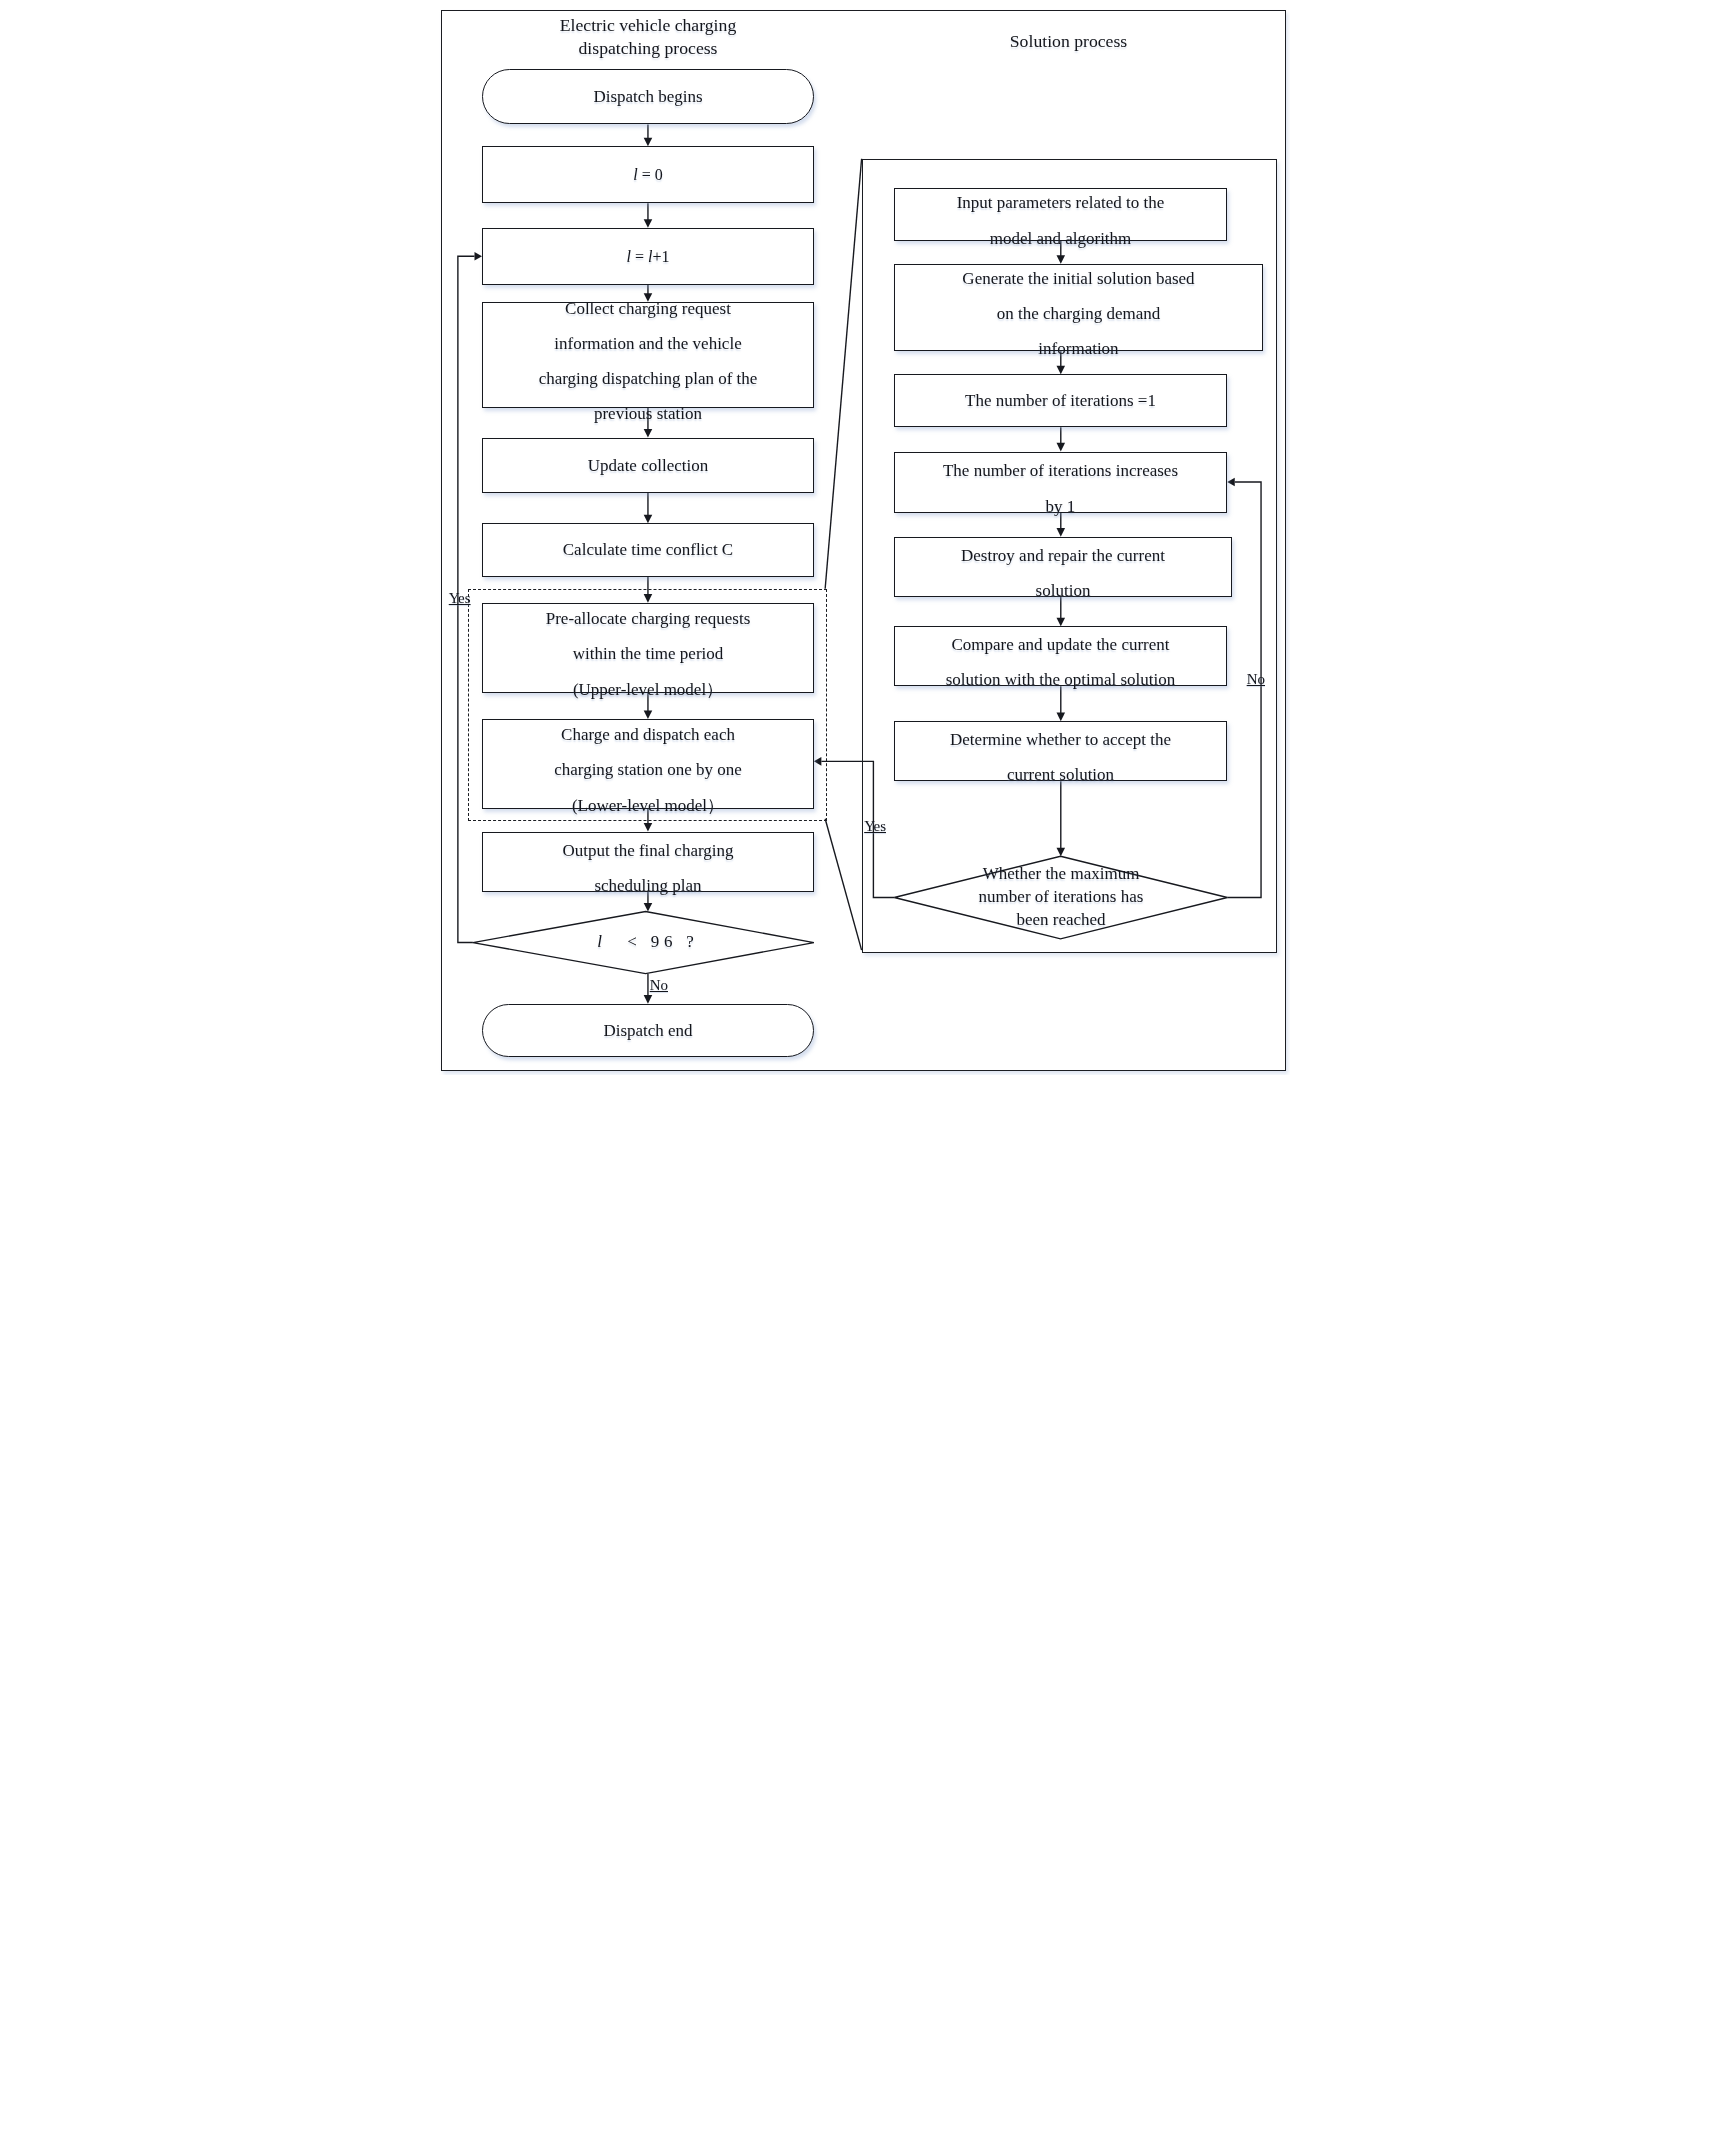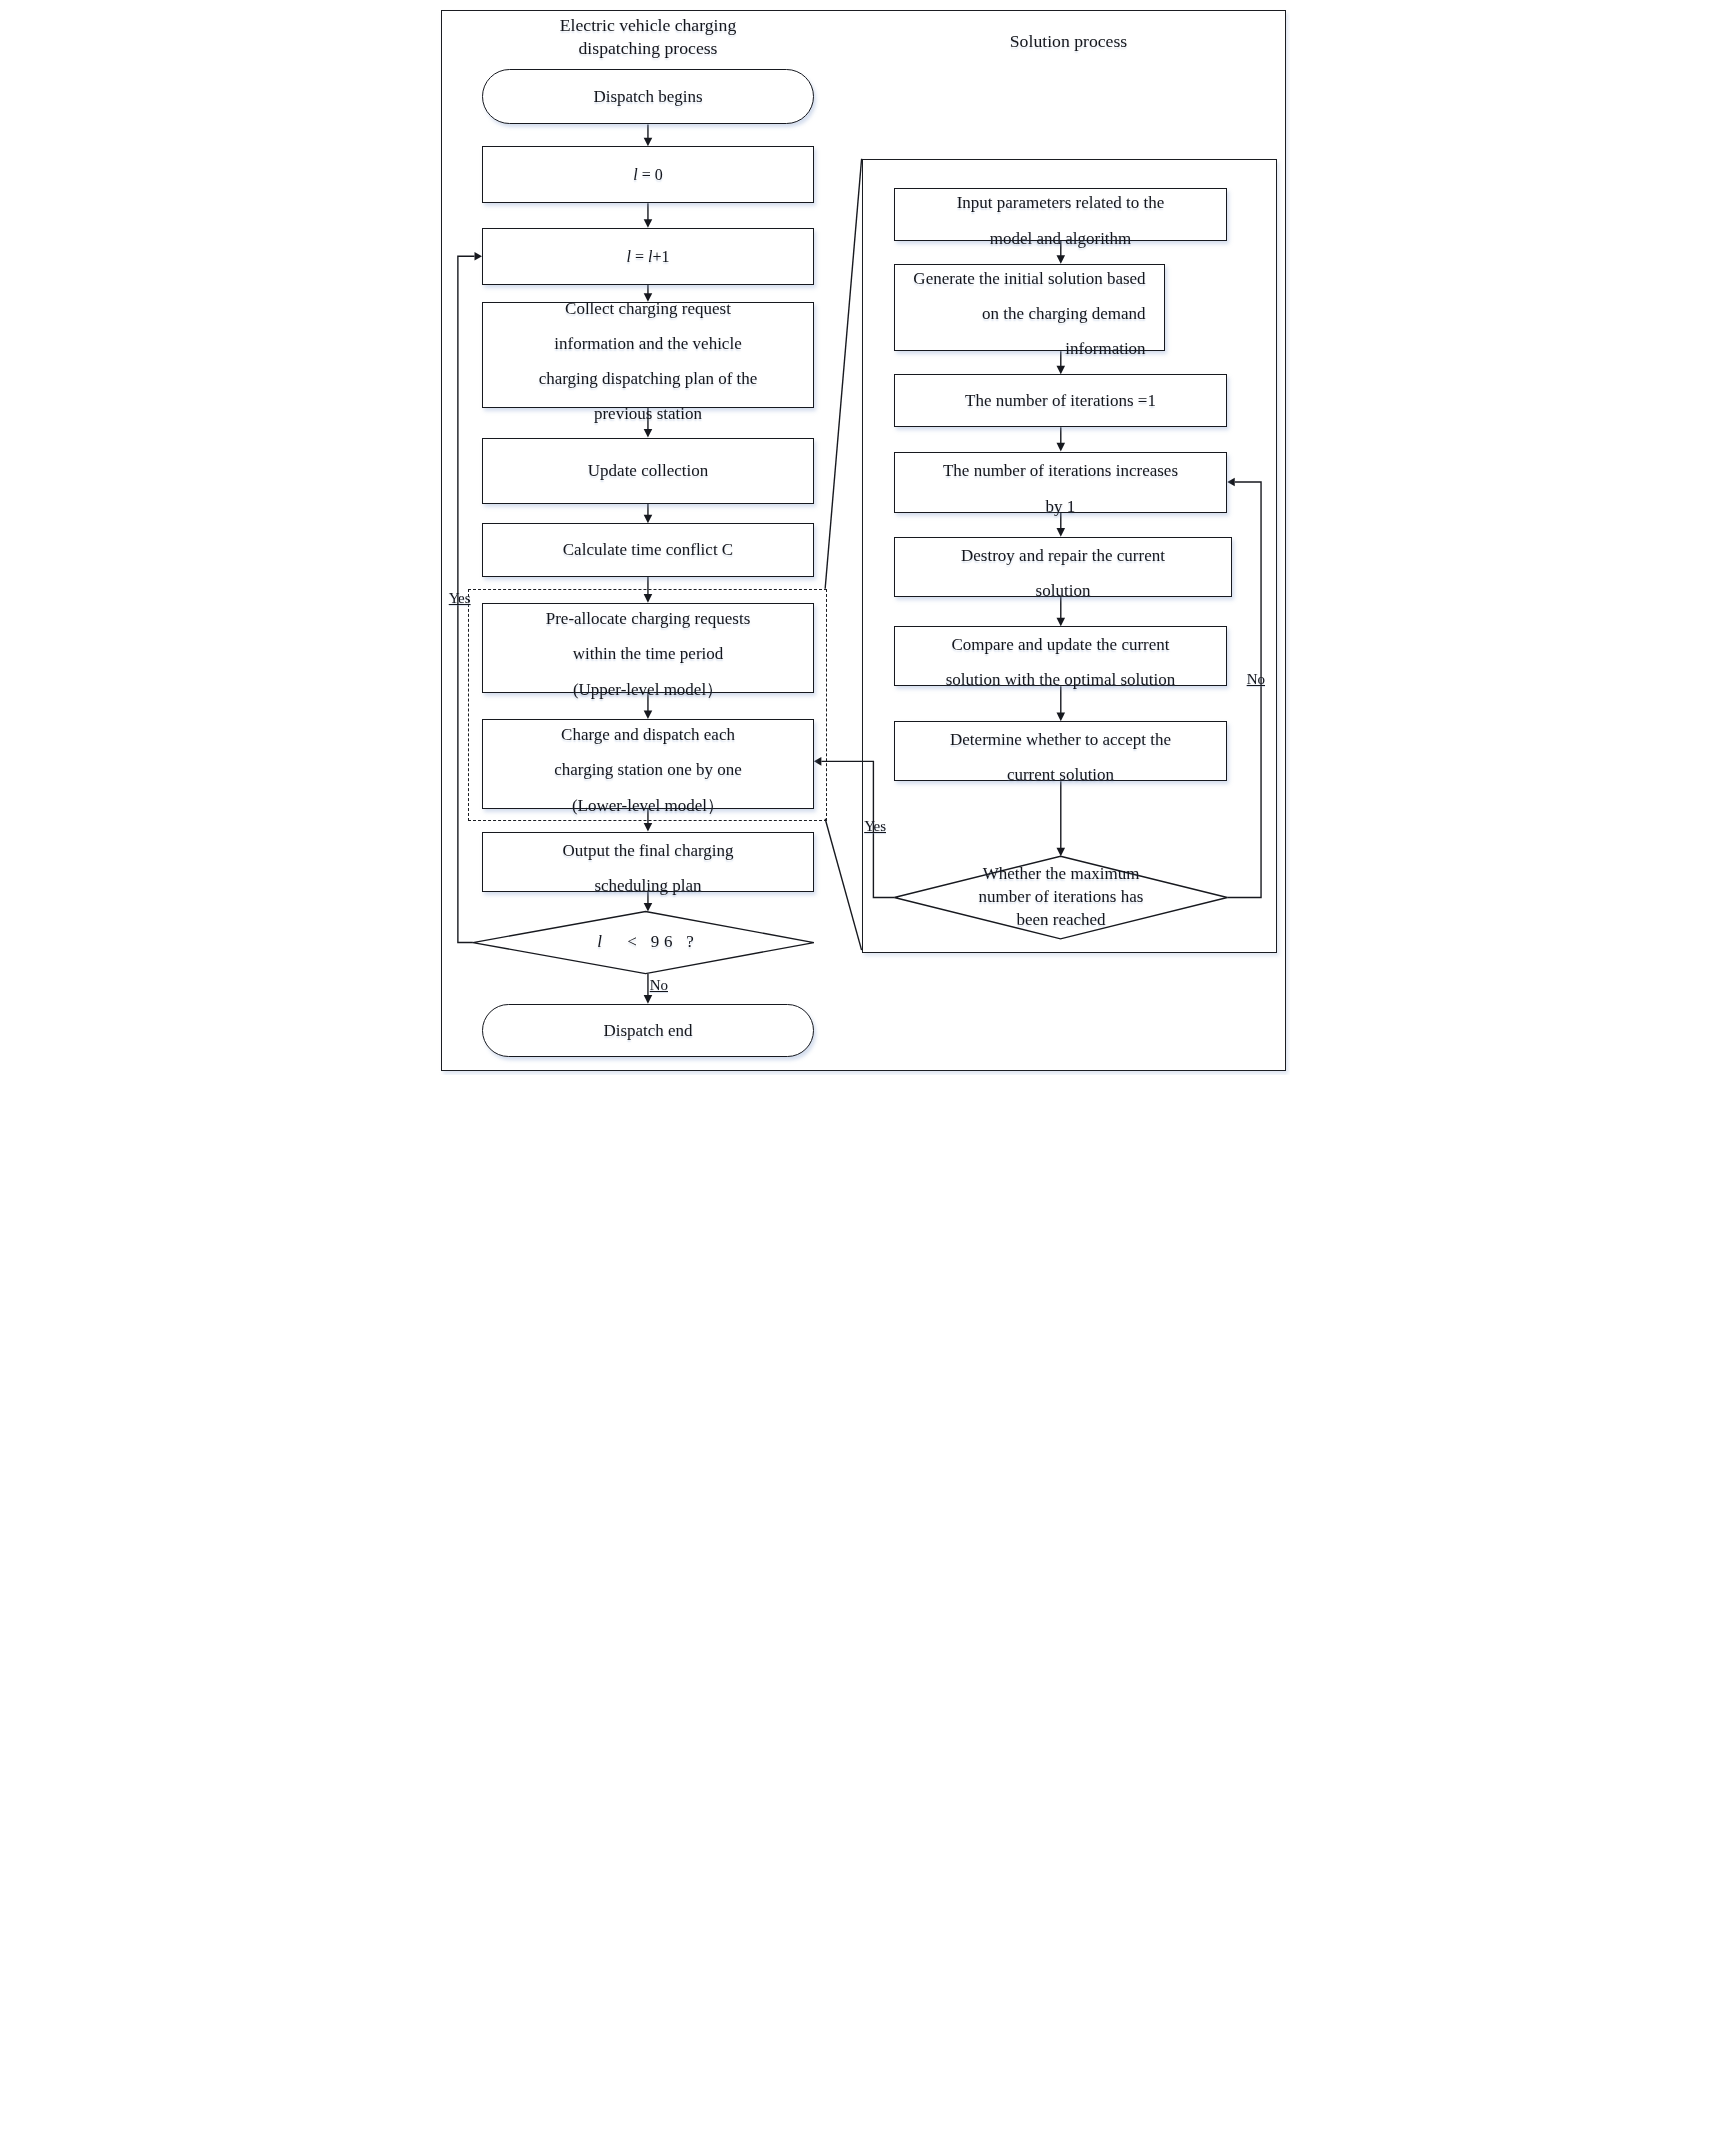--- a/index.html
+++ b/index.html
@@ -128,21 +128,21 @@
 
   <div class="box" style="left:52px;top:302px;width:332px;height:106px;">
     <div class="btxt">
       <span>Collect charging request</span>
       <span>information and the vehicle</span>
       <span>charging dispatching plan of the</span>
       <span>previous station</span>
     </div>
   </div>
 
-  <div class="box" style="left:52px;top:438px;width:332px;height:66px;">
+  <div class="box" style="left:52px;top:438px;width:332px;height:55px;">
     <div class="single">Update collection</div>
   </div>
 
   <div class="box" style="left:52px;top:523px;width:332px;height:54px;">
     <div class="single">Calculate time conflict C</div>
   </div>
 
   <div class="box" style="left:52px;top:603px;width:332px;height:90px;">
     <div class="btxt">
       <span>Pre-allocate charging requests</span>
@@ -178,21 +178,21 @@
     <div class="single">Dispatch end</div>
   </div>
 
   <div class="box" style="left:464px;top:188px;width:333px;height:53px;">
     <div class="btxt">
       <span>Input parameters related to the</span>
       <span>model and algorithm</span>
     </div>
   </div>
 
-  <div class="box" style="left:464px;top:264px;width:271px;height:87px;text-align:right;">
+  <div class="box" style="left:464px;top:264px;width:369px;height:87px;">
     <div class="btxt">
       <span>Generate the initial solution based</span>
       <span>on the charging demand</span>
       <span>information</span>
     </div>
   </div>
 
   <div class="box" style="left:464px;top:374px;width:333px;height:53px;">
     <div class="single">The number of iterations =1</div>
   </div>

